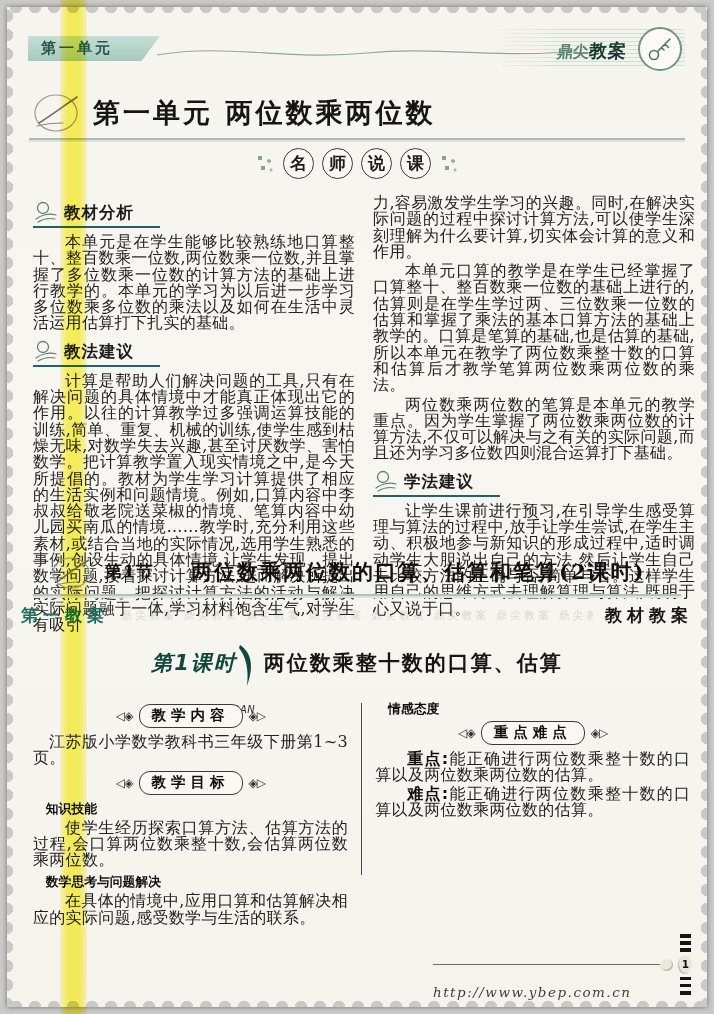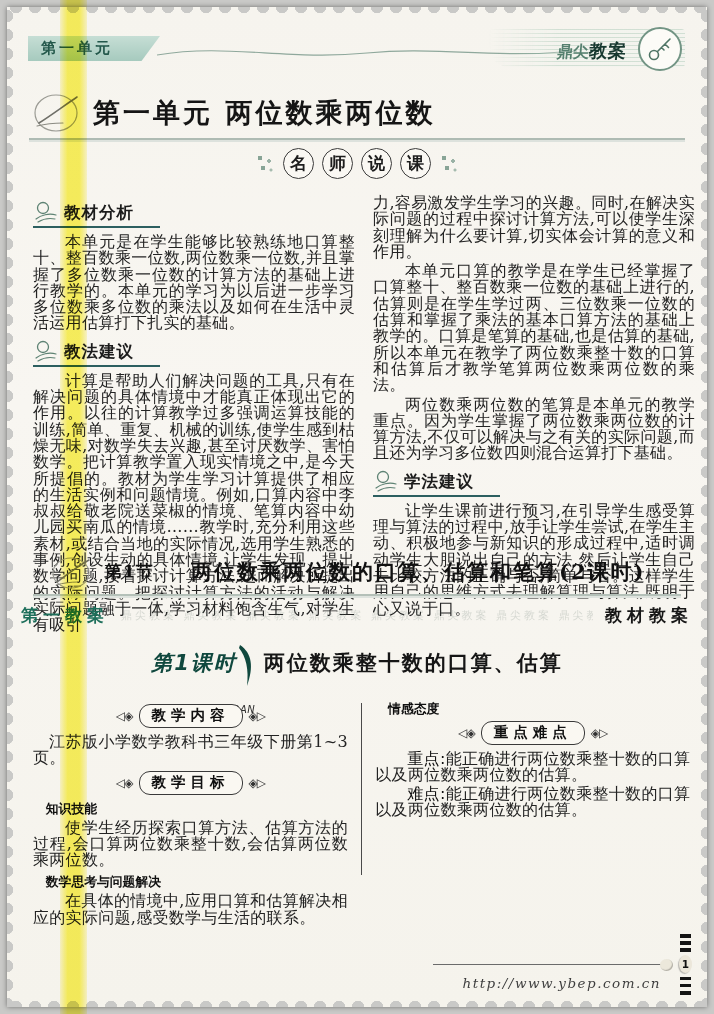--- a/index.html
+++ b/index.html
@@ -115,27 +115,27 @@
   .vdivider{width:1.3px;height:172px;background:#4a4a4a;margin-top:2px;}
   .deco-h{display:flex;justify-content:center;align-items:center;gap:6px;margin:3px 0 6px;}
   .deco-arrow{font-family:"DejaVu Sans",sans-serif;font-size:12px;color:#333;letter-spacing:-1px;}
   .deco-arrow.l::before{content:"◁◈";}
   .deco-arrow.r::before{content:"◈▷";}
   .deco-box{border:1.5px solid #3a3a3a;border-radius:11px;background:#faf8f2;
     padding:1px 12px 2px;font-family:"DejaVu Sans",sans-serif;font-weight:bold;
     font-size:14.5px;letter-spacing:5px;color:#101010;white-space:nowrap;}
   .subhead{font-family:"DejaVu Sans",sans-serif;font-weight:bold;font-size:12.8px;color:#101010;
     margin:6px 0 2px;text-indent:1em;}
-  .kp{font-family:"DejaVu Sans",sans-serif;font-weight:normal;color:#101010;}
+  .kp{font-family:"DejaVu Sans",sans-serif;font-weight:bold;color:#101010;}
   
   .url-block{position:absolute;right:46px;top:957px;width:228px;}
   .url-rule{border-top:1.3px solid #6b6b6b;position:relative;}
   .url-rule::after{content:"";position:absolute;right:-12px;top:-6px;width:13px;height:12px;
     border-radius:50%;background:#ece8db;box-shadow:inset -1px -1px 1px rgba(0,0,0,.25);}
-  .url-text{font-style:italic;font-size:13.5px;color:#3f3f3f;letter-spacing:1.5px;text-align:right;margin-top:10px;}
+  .url-text{font-style:italic;font-size:13.5px;color:#3f3f3f;letter-spacing:1.5px;text-align:left;margin-top:19px;}
   .page-marker{position:absolute;right:15px;top:927px;display:flex;flex-direction:column;align-items:center;gap:3.5px;z-index:5;}
   .dash{width:11px;height:3.6px;background:#141414;}
   .pm-oval{width:13px;height:18px;border-radius:50%;background:#ece7da;
     box-shadow:-1px 1px 1px rgba(0,0,0,.25);display:flex;align-items:center;justify-content:center;
     font-family:"DejaVu Sans",sans-serif;font-size:10.5px;font-weight:bold;color:#111;}
   svg{display:block;}
 </style>
 </head>
 <body>
 

